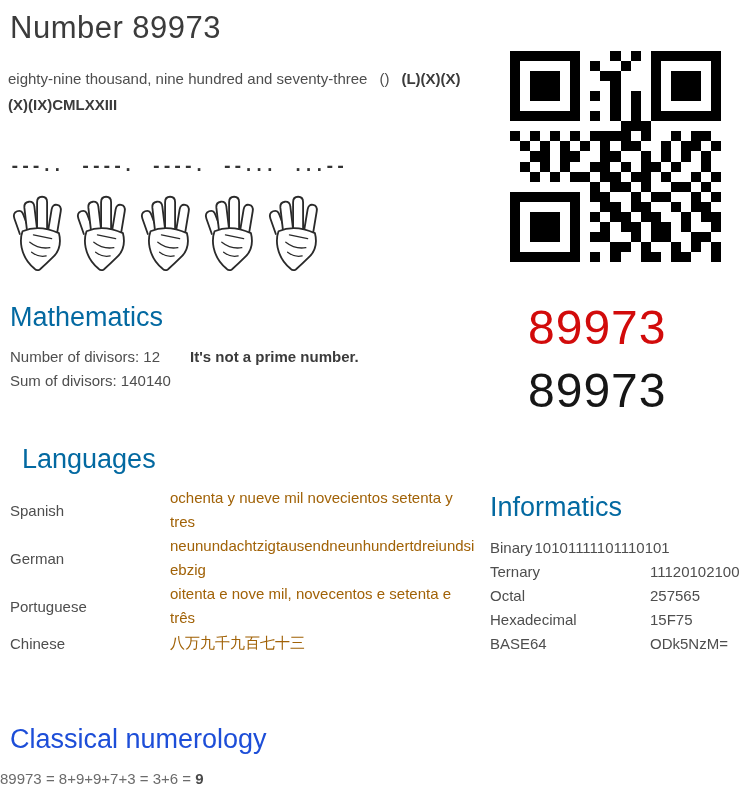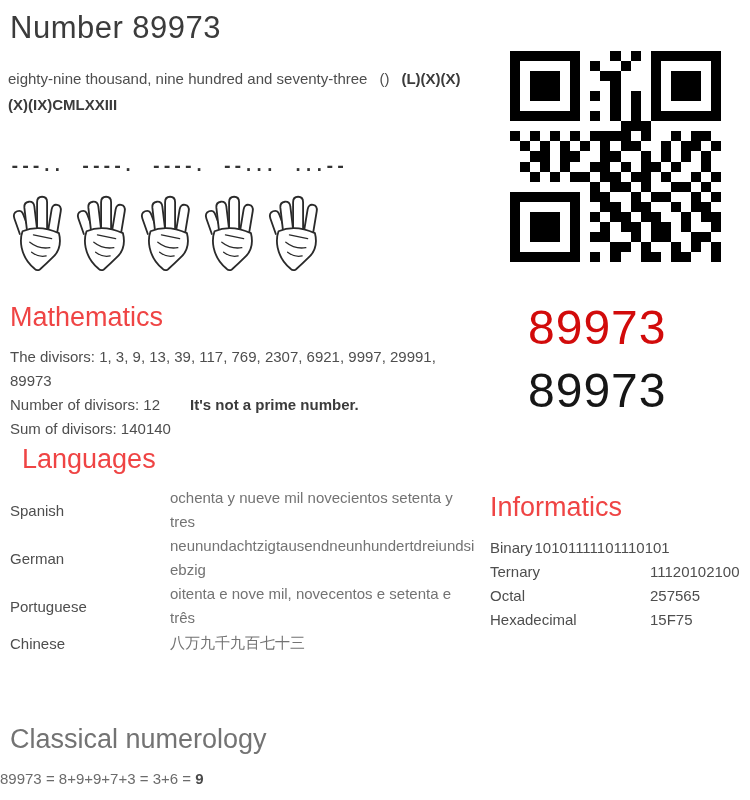--- a/index.html
+++ b/index.html
@@ -15,37 +15,37 @@
 
   .morse { position:absolute; left:10px; top:156px; font-family:"DejaVu Sans Mono", monospace; font-size:16px; font-weight:700; color:#333; letter-spacing:1px; word-spacing:7px; }
 
   .hands { position:absolute; left:10px; top:194px; display:flex; gap:8px; }
   .hand { display:inline-block; }
   .hand svg { display:block; }
 
   .qr { position:absolute; left:510px; top:51px; width:211px; height:211px; background:#fff; }
   .qr svg { display:block; width:211px; height:211px; shape-rendering:crispEdges; }
 
-  .h2 { position:absolute; font-size:27px; font-weight:400; color:#ef4444; }
+  .h2 { position:absolute; font-size:27px; font-weight:400; color:#0369a1; }
   .math-h { left:10px; top:302px; }
   .lang-h { left:10px; top:444px;margin-left:12px; }
   .info-h { left:490px; top:492px; }
-  .numero-h { left:10px; top:724px; color:#737373; }
+  .numero-h { left:10px; top:724px; color:#1d4ed8; }
 
   .math-text { position:absolute; left:10px; top:345px; width:470px; font-size:15px; line-height:24px; color:#4e4e4e; }
   .math-text .bold-note { font-weight:700; color:#3b3b3b; margin-left:30px; }
 
   .big-num { position:absolute; left:528px; font-size:48px; line-height:1; letter-spacing:1px; }
   .num-red { top:304px; color:#d20b0b; }
   .num-black { top:367px; color:#161616; }
 
   .lang-table { position:absolute; left:10px; top:486px; width:470px; font-size:15px; }
   .lang-row { display:flex; min-height:48px; align-items:center; }
   .lang-row .lbl { width:160px; flex:none; color:#4e4e4e; }
-  .lang-row .val { width:308px; line-height:24px; color:#737373; overflow-wrap:break-word; word-break:break-word; }
+  .lang-row .val { width:308px; line-height:24px; color:#a16207; overflow-wrap:break-word; word-break:break-word; }
   .lang-row.short { min-height:26px; }
 
   .info-table { position:absolute; left:490px; top:536px; width:258px; font-size:15px; color:#4e4e4e; }
   .info-row { display:flex; line-height:24px; }
   .info-row .lbl { width:160px; flex:none; }
   .info-row.tight .lbl { width:auto; margin-right:2px; }
 
   .numerology { position:absolute; left:0; top:770px; font-size:15px; color:#6b6b6b; }
   .numerology b { color:#4a4a4a; }
 </style>
@@ -332,21 +332,20 @@
         <rect x="13" y="20" width="1" height="1" fill="#000"></rect>
         <rect x="14" y="20" width="1" height="1" fill="#000"></rect>
         <rect x="16" y="20" width="1" height="1" fill="#000"></rect>
         <rect x="17" y="20" width="1" height="1" fill="#000"></rect>
         <rect x="20" y="20" width="1" height="1" fill="#000"></rect>
       </svg>
   </div>
 
   <h2 class="h2 math-h">Mathematics</h2>
   <div class="math-text">
-    <div>The divisors: 1, 3, 9, 13, 39, 117, 769, 2307, 6921, 9997, 29991, 89973</div>
     <div>
       <span>Number of divisors: 12</span><span class="bold-note">It's not a prime number.</span>
     </div>
     <div>Sum of divisors: 140140</div>
   </div>
 
   <div class="big-num num-red" style="color: rgb(210, 11, 11);">89973</div>
   <div class="big-num num-black">89973</div>
 
   <h2 class="h2 lang-h">Languages</h2>
@@ -380,20 +379,24 @@
       <span class="val">11120102100</span>
     </div>
     <div class="info-row">
       <span class="lbl">Octal</span>
       <span class="val">257565</span>
     </div>
     <div class="info-row">
       <span class="lbl">Hexadecimal</span>
       <span class="val">15F75</span>
     </div>
+    <div class="info-row">
+      <span class="lbl">BASE64</span>
+      <span class="val">ODk5NzM=</span>
+    </div>
   </div>
 
   <h2 class="h2 numero-h">Classical numerology</h2>
   <div class="numerology">
     <span>89973 = 8+9+9+7+3 = 3+6 = </span><b>9</b>
   </div>
 
 </div>
 
 </body></html>

